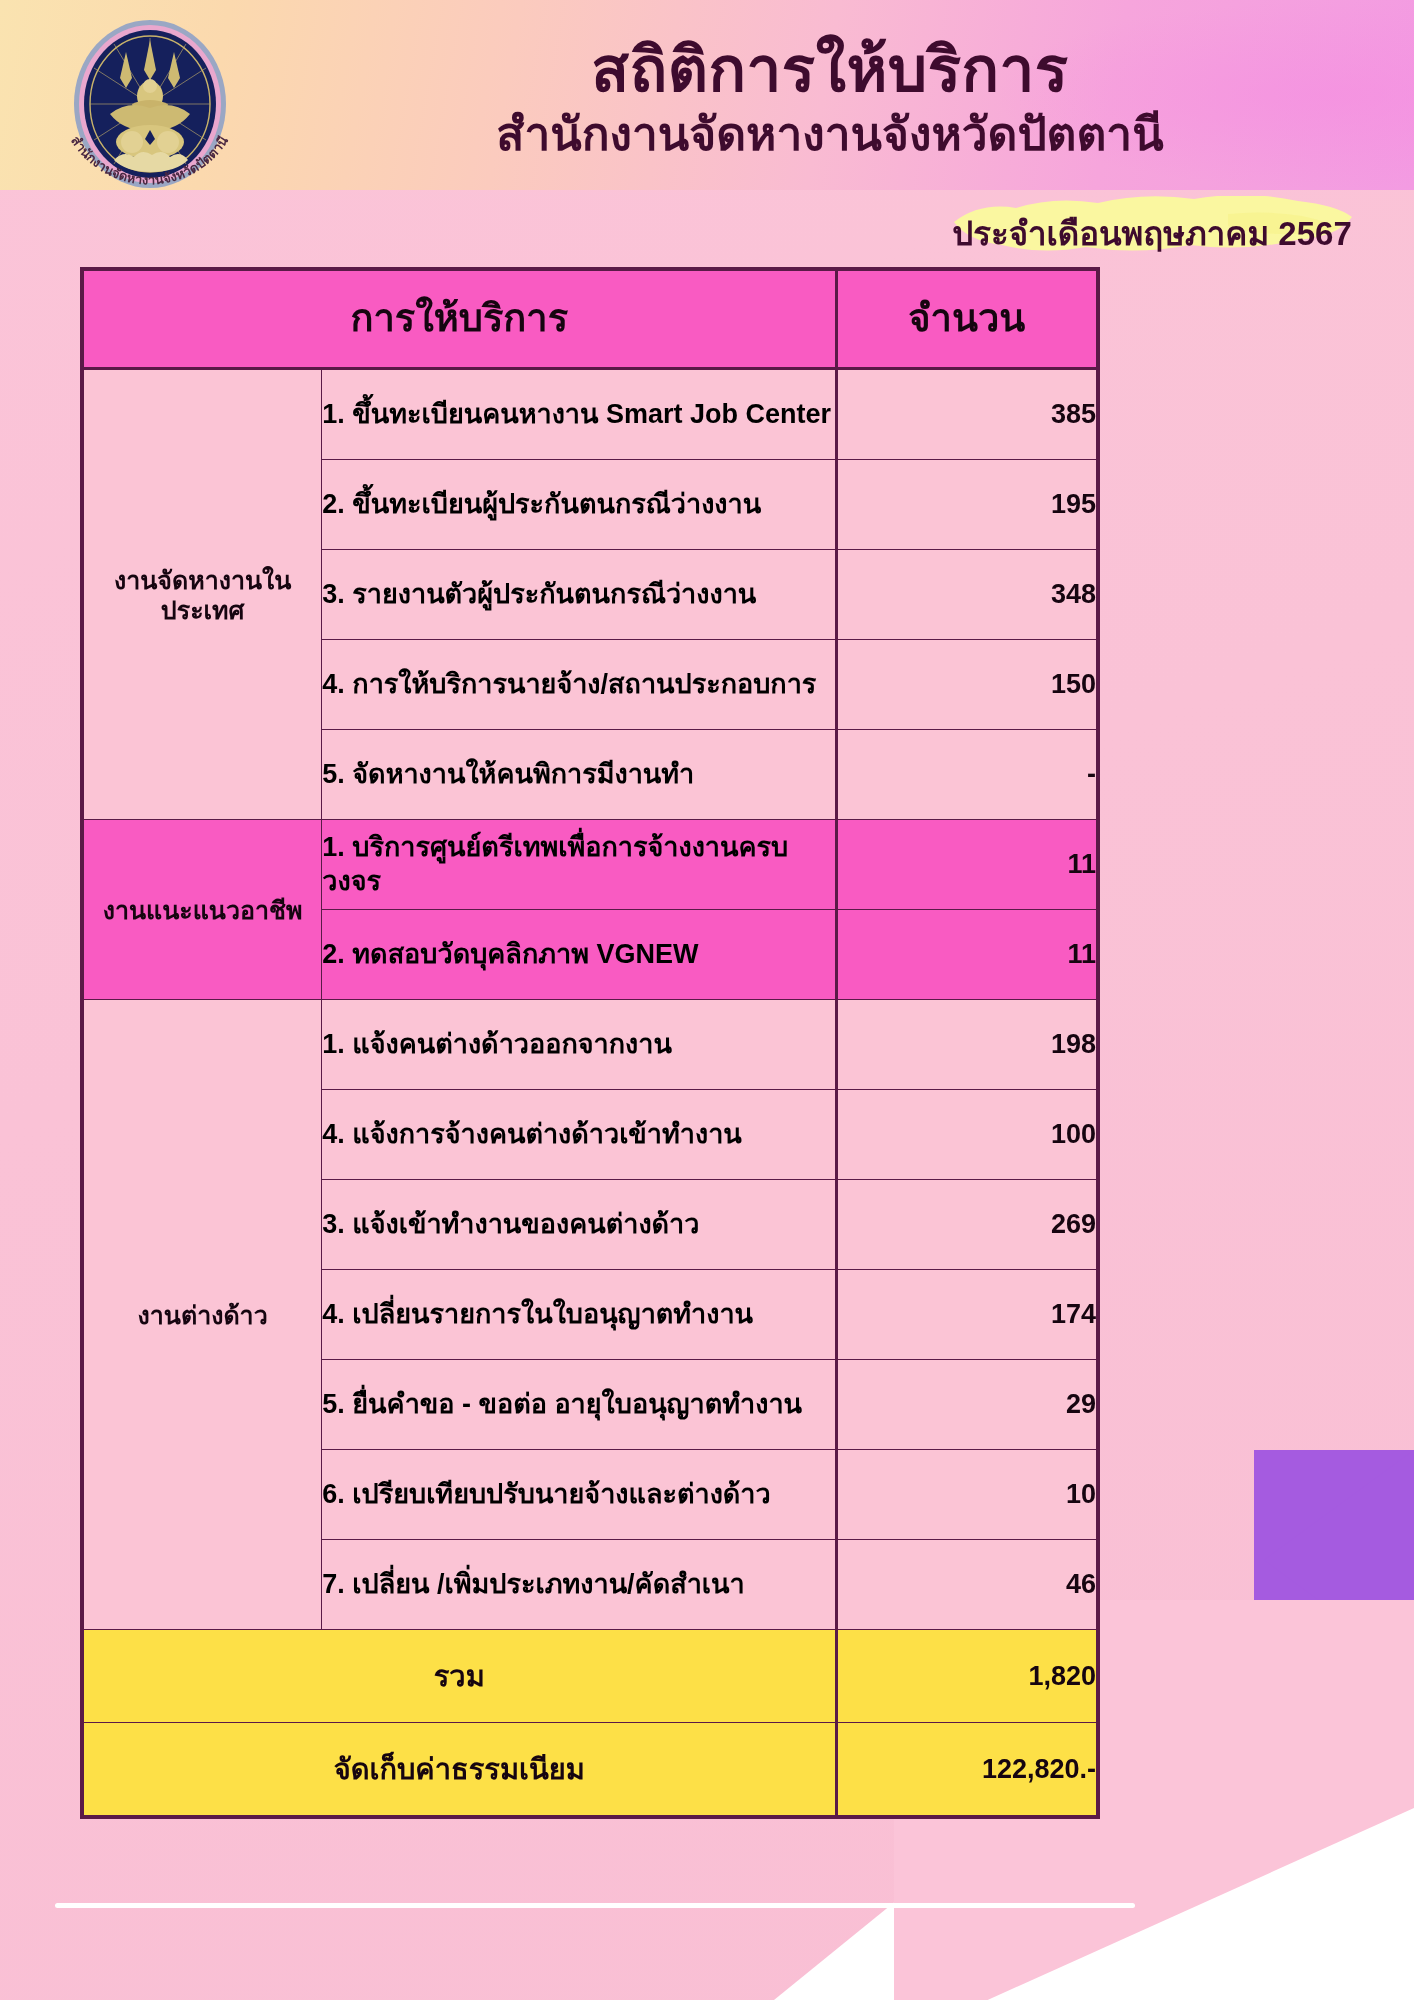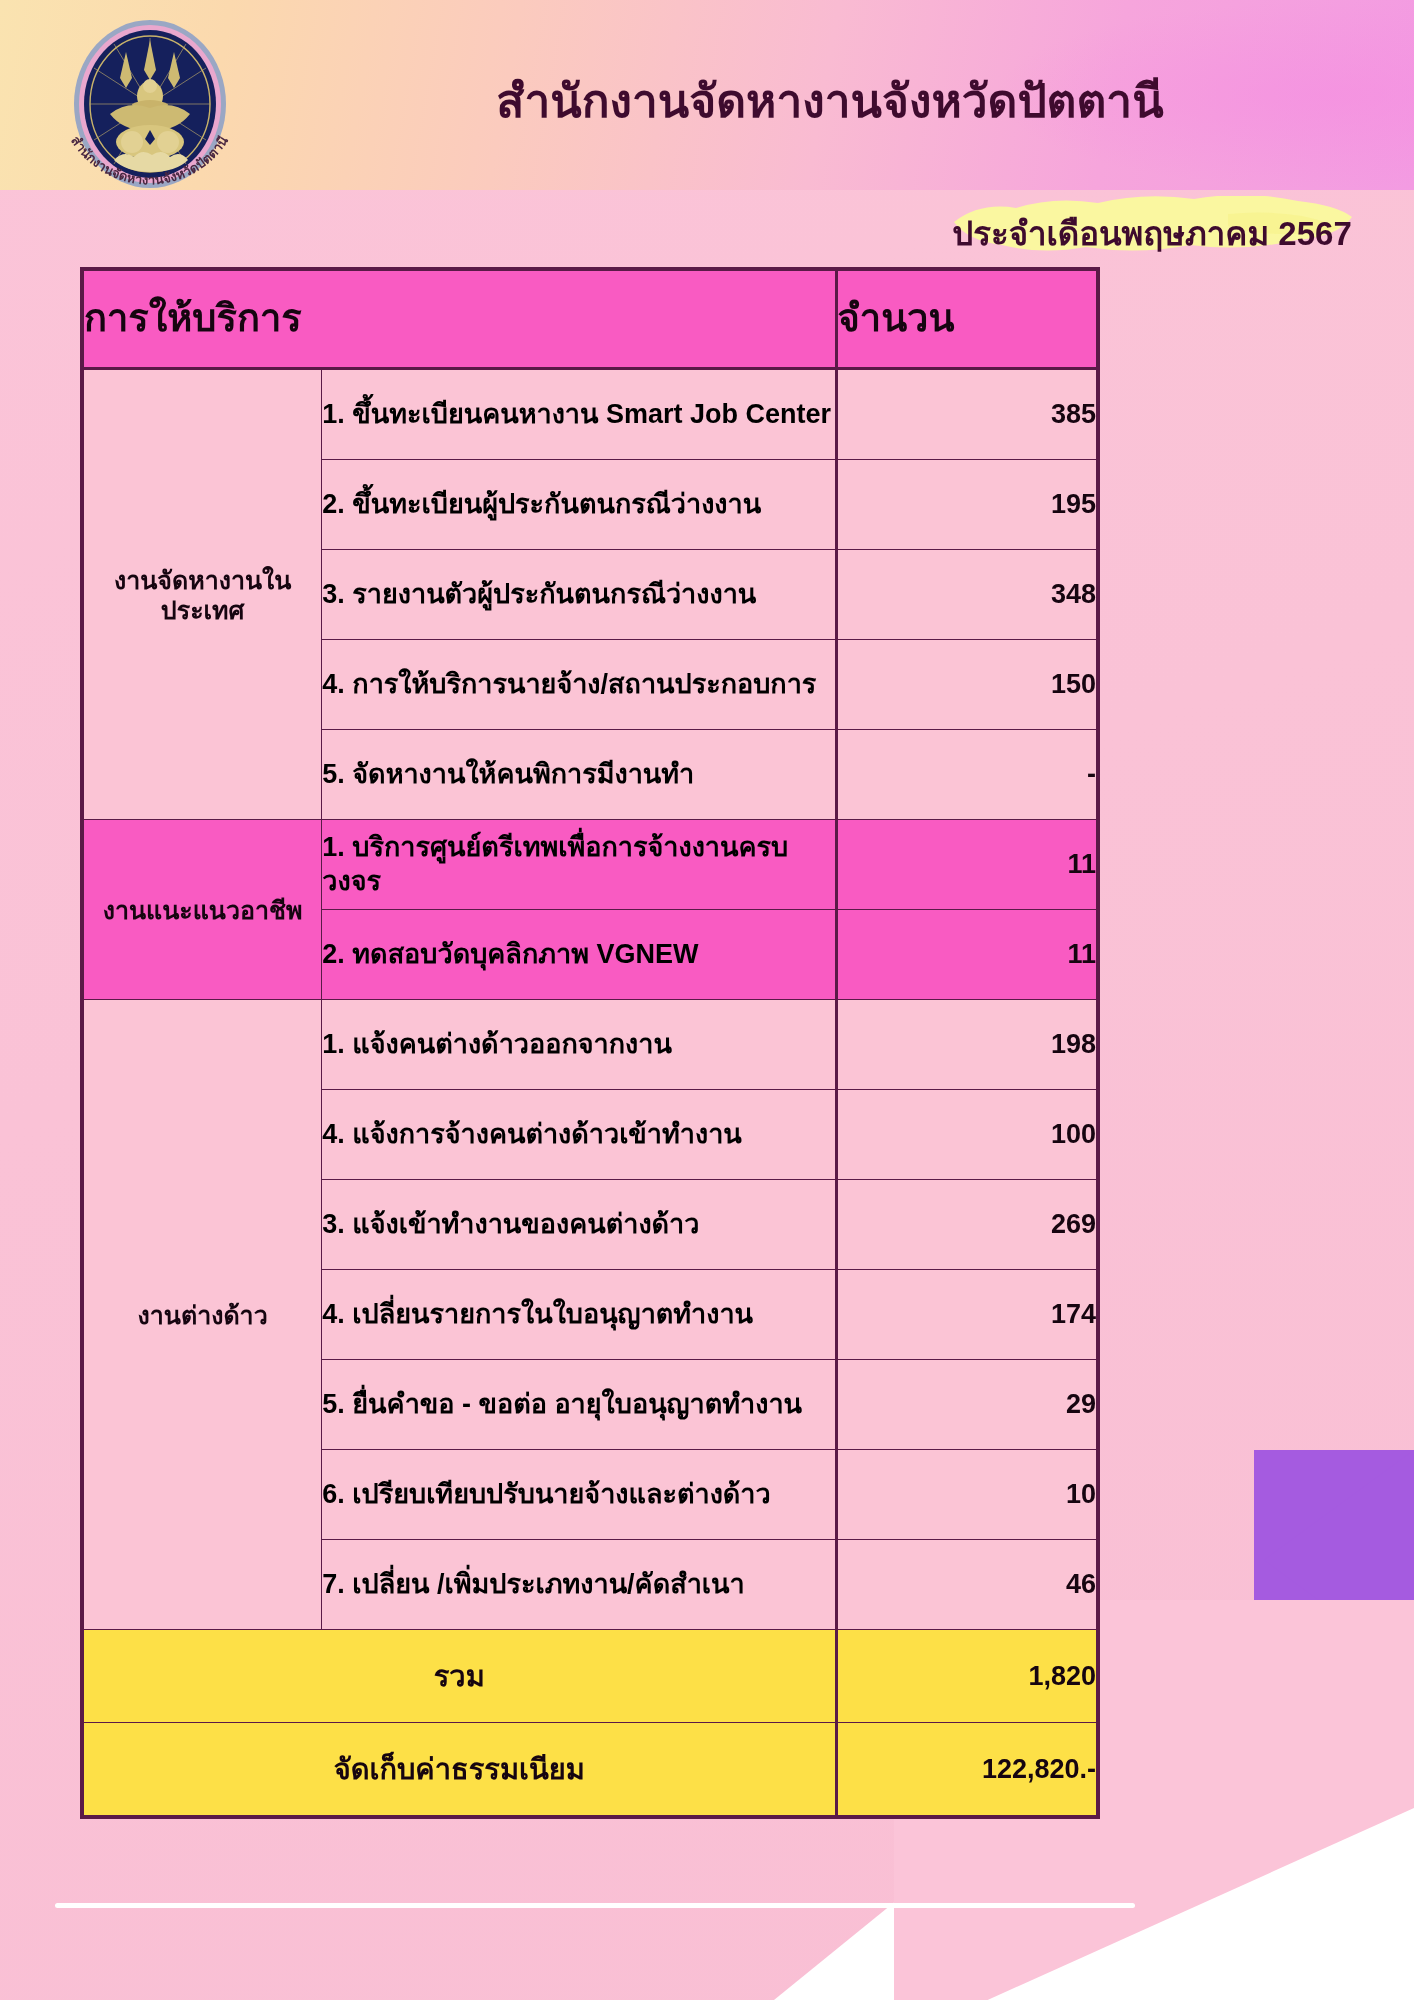--- a/index.html
+++ b/index.html
@@ -114,21 +114,21 @@
   col.c-group{width:215px;}
   col.c-service{width:464px;}
   col.c-count{width:235px;}
 
   .hdr td{
     background:#F95BC2;
     border-bottom:3px solid #5A1A47 !important;
     height:96px;
   }
   .hdr .h-text{
-    font-size:38px;font-weight:bold;color:#160510;
+    font-size:38px;font-weight:bold;color:#160510;text-align:center;
     line-height:1.1;
   }
   .hdr td.h-count{
     border-left:3px solid #5A1A47 !important;
   }
 
   .row-light{background:#FBC4D5;}
   .row-hot{background:#F95BC2;}
 
   td.group-cell{
@@ -206,20 +206,21 @@
     <defs>
       <path id="arcpath" d="M16 92 a92 92 0 0 0 183 0" fill="none"></path>
     </defs>
     <text>
       <textPath href="#arcpath" startOffset="50%" text-anchor="middle">สำนักงานจัดหางานจังหวัดปัตตานี</textPath>
     </text>
   </svg>
 </div>
 
 <div class="titles">
+  <div class="title-main">สถิติการให้บริการ</div>
   <div class="title-sub">สำนักงานจัดหางานจังหวัดปัตตานี</div>
 </div>
 
 <div class="month-badge">
   <svg class="month-brush" viewBox="0 0 420 78" preserveAspectRatio="none">
     <path d="M12 26 q26 -20 62 -14 q38 -12 82 -5 q46 -11 96 -4 q52 -9 104 2 q38 4 54 16 q-14 20 -56 23 q-50 12 -106 5 q-52 10 -104 2 q-44 8 -84 -2 q-34 -4 -48 -23 Z" fill="#FAF7A0"></path>
     <path d="M286 18 q38 -4 74 2 q24 5 36 12 q-16 6 -44 6 q-38 1 -66 -8 Z" fill="#F7F28B" opacity=".65"></path>
   </svg>
   <div class="month-label">ประจำเดือนพฤษภาคม 2567</div>
 </div>

